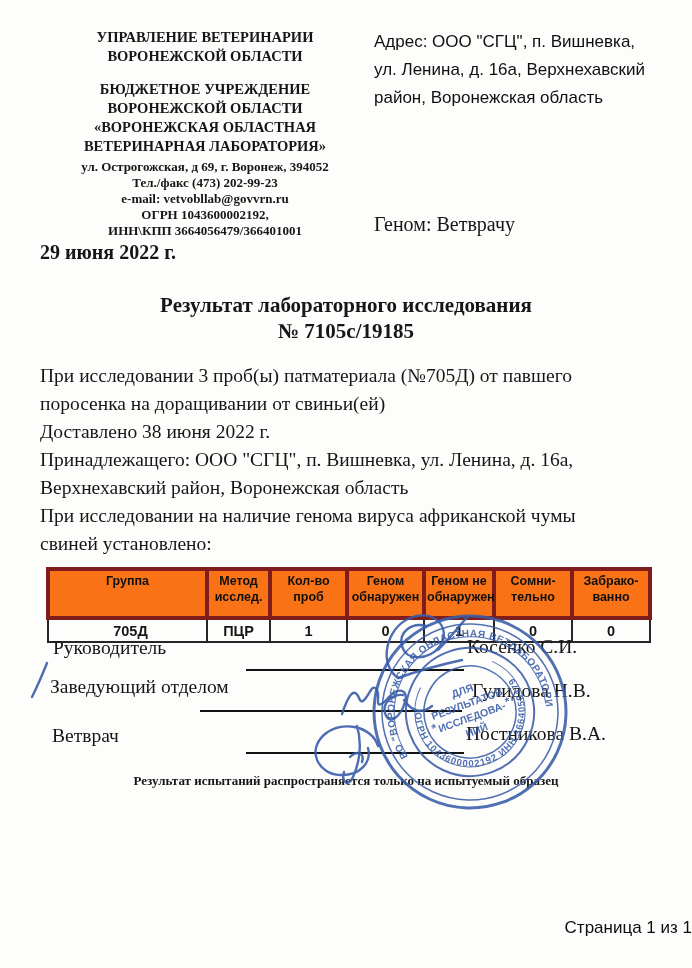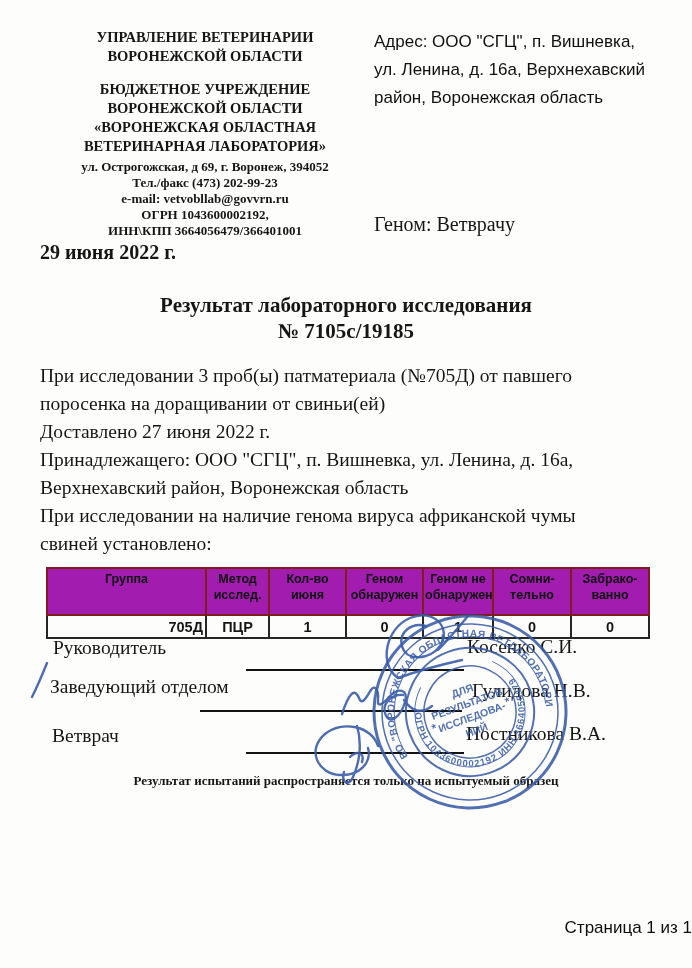--- a/index.html
+++ b/index.html
@@ -31,27 +31,27 @@
 
   
   .body-text{position:absolute; left:40px; top:362px; width:625px; font-size:19.5px; line-height:28px;}
   .body-text p{margin:0; white-space:pre-line;}
 
   
   table.results{position:absolute; left:46px; top:567px; width:602px;
     border-collapse:collapse; table-layout:fixed;
     font-family:"Liberation Sans", sans-serif;}
   table.results th{
-    background:#a21caf; color:#101010; font-size:12.5px; line-height:1.28;
-    font-weight:bold; border:2px solid #7f1d1d; vertical-align:top;
+    background:#f97316; color:#101010; font-size:12.5px; line-height:1.28;
+    font-weight:bold; border:4px solid #7f1d1d; vertical-align:top;
     padding:2px 1px 11px; white-space:pre-line; height:32px;}
   table.results td{
     border:2px solid #262626; font-size:14.5px; font-weight:bold;
     text-align:center; padding:1px 2px; height:19px; background:#fdfdfb;}
-  table.results td.left{text-align:right; padding-left:8px;}
+  table.results td.left{text-align:center; padding-left:8px;}
 
   
   .sig-label{position:absolute; font-size:19.5px;}
   .sig-name{position:absolute; font-size:19.5px;}
   .sig-line{position:absolute; height:2px; background:#121212;}
 
   .disclaimer{position:absolute; left:0; top:773px; width:692px; text-align:center;
     font-weight:bold; font-size:13px;}
 
   .page-num{position:absolute; left:0; top:918px; width:692px; text-align:right;
@@ -89,21 +89,21 @@
   <div class="komu">Геном: Ветврачу</div>
 
   <div class="doc-title">
     <div>Результат лабораторного исследования</div>
     <div>№ 7105с/19185</div>
   </div>
 
   <div class="body-text">
     <p>При исследовании 3 проб(ы) патматериала (№705Д) от павшего
 поросенка на доращивании от свиньи(ей)</p>
-    <p>Доставлено 27 июня 2022 г.</p>
+    <p>Доставлено 38 июня 2022 г.</p>
     <p>Принадлежащего: ООО "СГЦ", п. Вишневка, ул. Ленина, д. 16а,
 Верхнехавский район, Воронежская область</p>
     <p>При исследовании на наличие генома вируса африканской чумы
 свиней установлено:</p>
   </div>
 
   <table class="results">
     <colgroup>
       <col style="width:159px">
         <col style="width:63px">
@@ -111,21 +111,21 @@
       <col style="width:77px">
         <col style="width:70px">
         <col style="width:78px">
         <col style="width:78px">
     </colgroup>
     <thead>
       <tr>
         <th>Группа</th>
         <th>Метод
 исслед.</th>
-        <th>Кол-во июня</th>
+        <th>Кол-во проб</th>
         <th>Геном
 обнаружен</th>
         <th>Геном не
 обнаружен</th>
         <th>Сомни-
 тельно</th>
         <th>Забрако-
 ванно</th>
       </tr>
     </thead>

